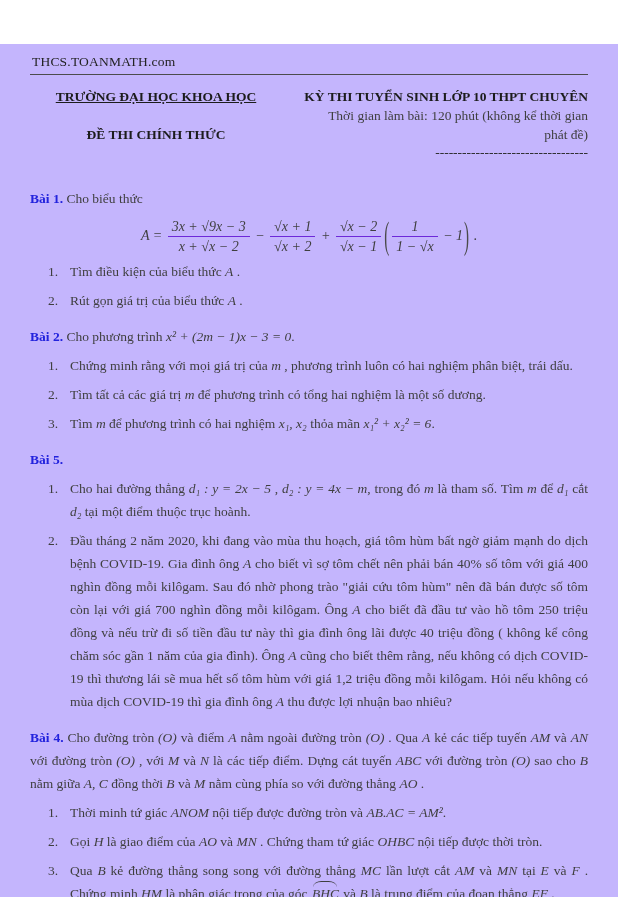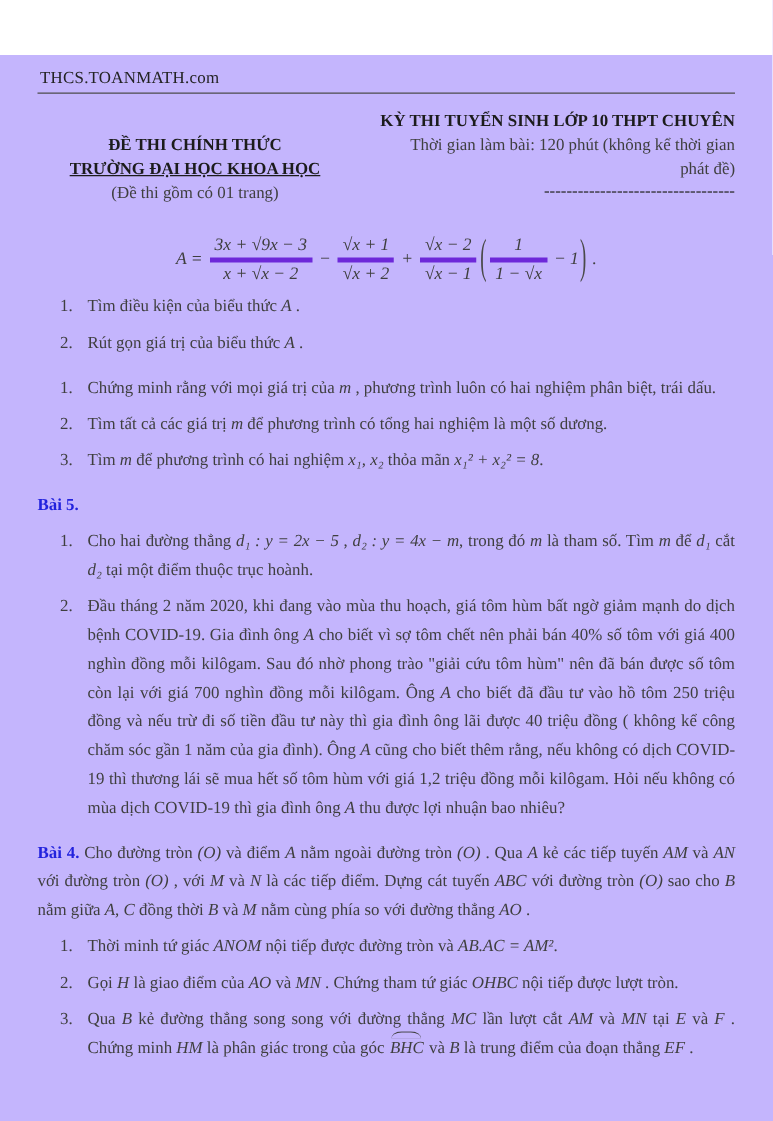--- a/index.html
+++ b/index.html
@@ -23,21 +23,21 @@
   .left-gap{margin-top:19px;}
   .dashes{line-height:17px;letter-spacing:0;color:#2a2a2a;}
   
   .problem{margin-top:13px;}
   .problem.first{margin-top:26px;}
   .para{margin:0;text-align:justify;line-height:23px;}
   .blabel{font-weight:bold;}
   .rm{font-style:italic;}
   .formula{text-align:center;margin:9px 0 2px 0;font-size:14px;line-height:1;}
   .frac{display:inline-block;vertical-align:middle;text-align:center;padding:0 2px;font-style:italic;line-height:1;}
-  .fnum{display:block;padding:0 4px 2px 4px;border-bottom:4px solid #6d28d9;line-height:15px;}
+  .fnum{display:block;padding:0 4px 2px 4px;border-bottom:1px solid #6d28d9;line-height:15px;}
   .fden{display:block;padding:2px 4px 0 4px;line-height:15px;}
   .bigp{display:inline-block;transform:scaleY(2.55);font-size:15px;vertical-align:middle;padding:0 1px;color:#4a4a4a;}
   .wide{position:relative;font-style:italic;display:inline-block;padding:0 1px;}
   .wide::before{content:"";position:absolute;left:6%;right:10%;top:-1px;height:5px;
     border-top:1.3px solid currentColor;border-radius:55% 55% 0 0 / 160% 160% 0 0;}
   .items{margin-top:2px;}
   .item{display:flex;margin-top:6px;line-height:23px;}
   .item-num{width:22px;margin-left:18px;flex:none;}
   .item-body{flex:1;text-align:justify;}
   .footer{position:absolute;left:30px;right:30px;bottom:8px;}
@@ -47,58 +47,59 @@
 </head>
 <body>
 
 <div class="page">
 
   <div class="site-top">THCS.TOANMATH.com</div>
   <div class="top-rule"></div>
 
   <div class="exam-header">
     <div class="hcol-left">
+      <div class="hline b u">TRƯỜNG ĐẠI HỌC KHOA HỌC</div>
       <div class="hline b left-gap">ĐỀ THI CHÍNH THỨC</div>
-      <div class="hline b u">TRƯỜNG ĐẠI HỌC KHOA HỌC</div>
-      <div class="hline i">(Đề thi gồm có 01 trang)</div>
     </div>
     <div class="hcol-right">
       <div class="hline b">KỲ THI TUYỂN SINH LỚP 10 THPT CHUYÊN</div>
       <div class="hline i">Thời gian làm bài: 120 phút (không kể thời gian phát đề)</div>
       <div class="dashes">----------------------------------</div>
     </div>
   </div>
 
   <div class="problem first">
+    <p class="para"><span class="blabel" style="color: rgb(34, 34, 221);">Bài 1.</span> <span><span class="rt">Cho biểu thức</span></span></p>
     <div class="formula"><span class="rm">A = </span><span class="frac"><span class="fnum">3x + √9x − 3</span><span class="fden">x + √x − 2</span></span><span class="rm"> − </span><span class="frac"><span class="fnum">√x + 1</span><span class="fden">√x + 2</span></span><span class="rm"> + </span><span class="frac"><span class="fnum">√x − 2</span><span class="fden">√x − 1</span></span><span class="bigp">(</span><span class="frac"><span class="fnum">1</span><span class="fden">1 − √x</span></span><span class="rm"> − 1</span><span class="bigp">)</span><span class="rt"> .</span></div>
     <div class="items">
       <div class="item">
           <span class="item-num">1.</span>
           <div class="item-body"><span class="rt">Tìm điều kiện của biểu thức </span><span class="rm">A</span><span class="rt"> .</span></div>
         </div>
       <div class="item">
           <span class="item-num">2.</span>
           <div class="item-body"><span class="rt">Rút gọn giá trị của biểu thức </span><span class="rm">A</span><span class="rt"> .</span></div>
         </div>
     </div>
   </div>
 
   <div class="problem">
+    <p class="para"><span class="blabel" style="color: rgb(34, 34, 221);">Bài 2.</span> <span><span class="rt">Cho phương trình </span><span class="rm">x² + (2m − 1)x − 3 = 0</span><span class="rt">.</span></span></p>
     <div class="items">
       <div class="item">
           <span class="item-num">1.</span>
           <div class="item-body"><span class="rt">Chứng minh rằng với mọi giá trị của </span><span class="rm">m</span><span class="rt"> , phương trình luôn có hai nghiệm phân biệt, trái dấu.</span></div>
         </div>
       <div class="item">
           <span class="item-num">2.</span>
           <div class="item-body"><span class="rt">Tìm tất cả các giá trị </span><span class="rm">m</span><span class="rt"> để phương trình có tổng hai nghiệm là một số dương.</span></div>
         </div>
       <div class="item">
           <span class="item-num">3.</span>
-          <div class="item-body"><span class="rt">Tìm </span><span class="rm">m</span><span class="rt"> để phương trình có hai nghiệm </span><span class="rm">x₁, x₂</span><span class="rt"> thỏa mãn </span><span class="rm">x₁² + x₂² = 8</span><span class="rt">.</span></div>
+          <div class="item-body"><span class="rt">Tìm </span><span class="rm">m</span><span class="rt"> để phương trình có hai nghiệm </span><span class="rm">x₁, x₂</span><span class="rt"> thỏa mãn </span><span class="rm">x₁² + x₂² = 6</span><span class="rt">.</span></div>
         </div>
     </div>
   </div>
 
   <div class="problem">
     <p class="para"><span class="blabel" style="color: rgb(34, 34, 221);">Bài 5.</span></p>
     <div class="items">
       <div class="item">
           <span class="item-num">1.</span>
           <div class="item-body"><span class="rt">Cho hai đường thẳng </span><span class="rm">d₁ : y = 2x − 5</span><span class="rt"> , </span><span class="rm">d₂ : y = 4x − m</span><span class="rt">, trong đó </span><span class="rm">m</span><span class="rt"> là tham số. Tìm </span><span class="rm">m</span><span class="rt"> để </span><span class="rm">d₁</span><span class="rt"> cắt </span><span class="rm">d₂</span><span class="rt"> tại một điểm thuộc trục hoành.</span></div>
@@ -112,21 +113,21 @@
 
   <div class="problem">
     <p class="para"><span class="blabel" style="color: rgb(34, 34, 221);">Bài 4.</span> <span><span class="rt">Cho đường tròn </span><span class="rm">(O)</span><span class="rt"> và điểm </span><span class="rm">A</span><span class="rt"> nằm ngoài đường tròn </span><span class="rm">(O)</span><span class="rt"> . Qua </span><span class="rm">A</span><span class="rt"> kẻ các tiếp tuyến </span><span class="rm">AM</span><span class="rt"> và </span><span class="rm">AN</span><span class="rt"> với đường tròn </span><span class="rm">(O)</span><span class="rt"> , với </span><span class="rm">M</span><span class="rt"> và </span><span class="rm">N</span><span class="rt"> là các tiếp điểm. Dựng cát tuyến </span><span class="rm">ABC</span><span class="rt"> với đường tròn </span><span class="rm">(O)</span><span class="rt"> sao cho </span><span class="rm">B</span><span class="rt"> nằm giữa </span><span class="rm">A, C</span><span class="rt"> đồng thời </span><span class="rm">B</span><span class="rt"> và </span><span class="rm">M</span><span class="rt"> nằm cùng phía so với đường thẳng </span><span class="rm">AO</span><span class="rt"> .</span></span></p>
     <div class="items">
       <div class="item">
           <span class="item-num">1.</span>
           <div class="item-body"><span class="rt">Thời minh tứ giác </span><span class="rm">ANOM</span><span class="rt"> nội tiếp được đường tròn và </span><span class="rm">AB.AC = AM²</span><span class="rt">.</span></div>
         </div>
       <div class="item">
           <span class="item-num">2.</span>
-          <div class="item-body"><span class="rt">Gọi </span><span class="rm">H</span><span class="rt"> là giao điểm của </span><span class="rm">AO</span><span class="rt"> và </span><span class="rm">MN</span><span class="rt"> . Chứng tham tứ giác </span><span class="rm">OHBC</span><span class="rt"> nội tiếp được lượt tròn.</span></div>
+          <div class="item-body"><span class="rt">Gọi </span><span class="rm">H</span><span class="rt"> là giao điểm của </span><span class="rm">AO</span><span class="rt"> và </span><span class="rm">MN</span><span class="rt"> . Chứng tham tứ giác </span><span class="rm">OHBC</span><span class="rt"> nội tiếp được thời tròn.</span></div>
         </div>
       <div class="item">
           <span class="item-num">3.</span>
           <div class="item-body"><span class="rt">Qua </span><span class="rm">B</span><span class="rt"> kẻ đường thẳng song song với đường thẳng </span><span class="rm">MC</span><span class="rt"> lần lượt cắt </span><span class="rm">AM</span><span class="rt"> và </span><span class="rm">MN</span><span class="rt"> tại </span><span class="rm">E</span><span class="rt"> và </span><span class="rm">F</span><span class="rt"> . Chứng minh </span><span class="rm">HM</span><span class="rt"> là phân giác trong của góc </span><span class="wide">BHC</span><span class="rt"> và </span><span class="rm">B</span><span class="rt"> là trung điểm của đoạn thẳng </span><span class="rm">EF</span><span class="rt"> .</span></div>
         </div>
     </div>
   </div>
 
   <div class="footer">
     <div class="footer-rule"></div>

